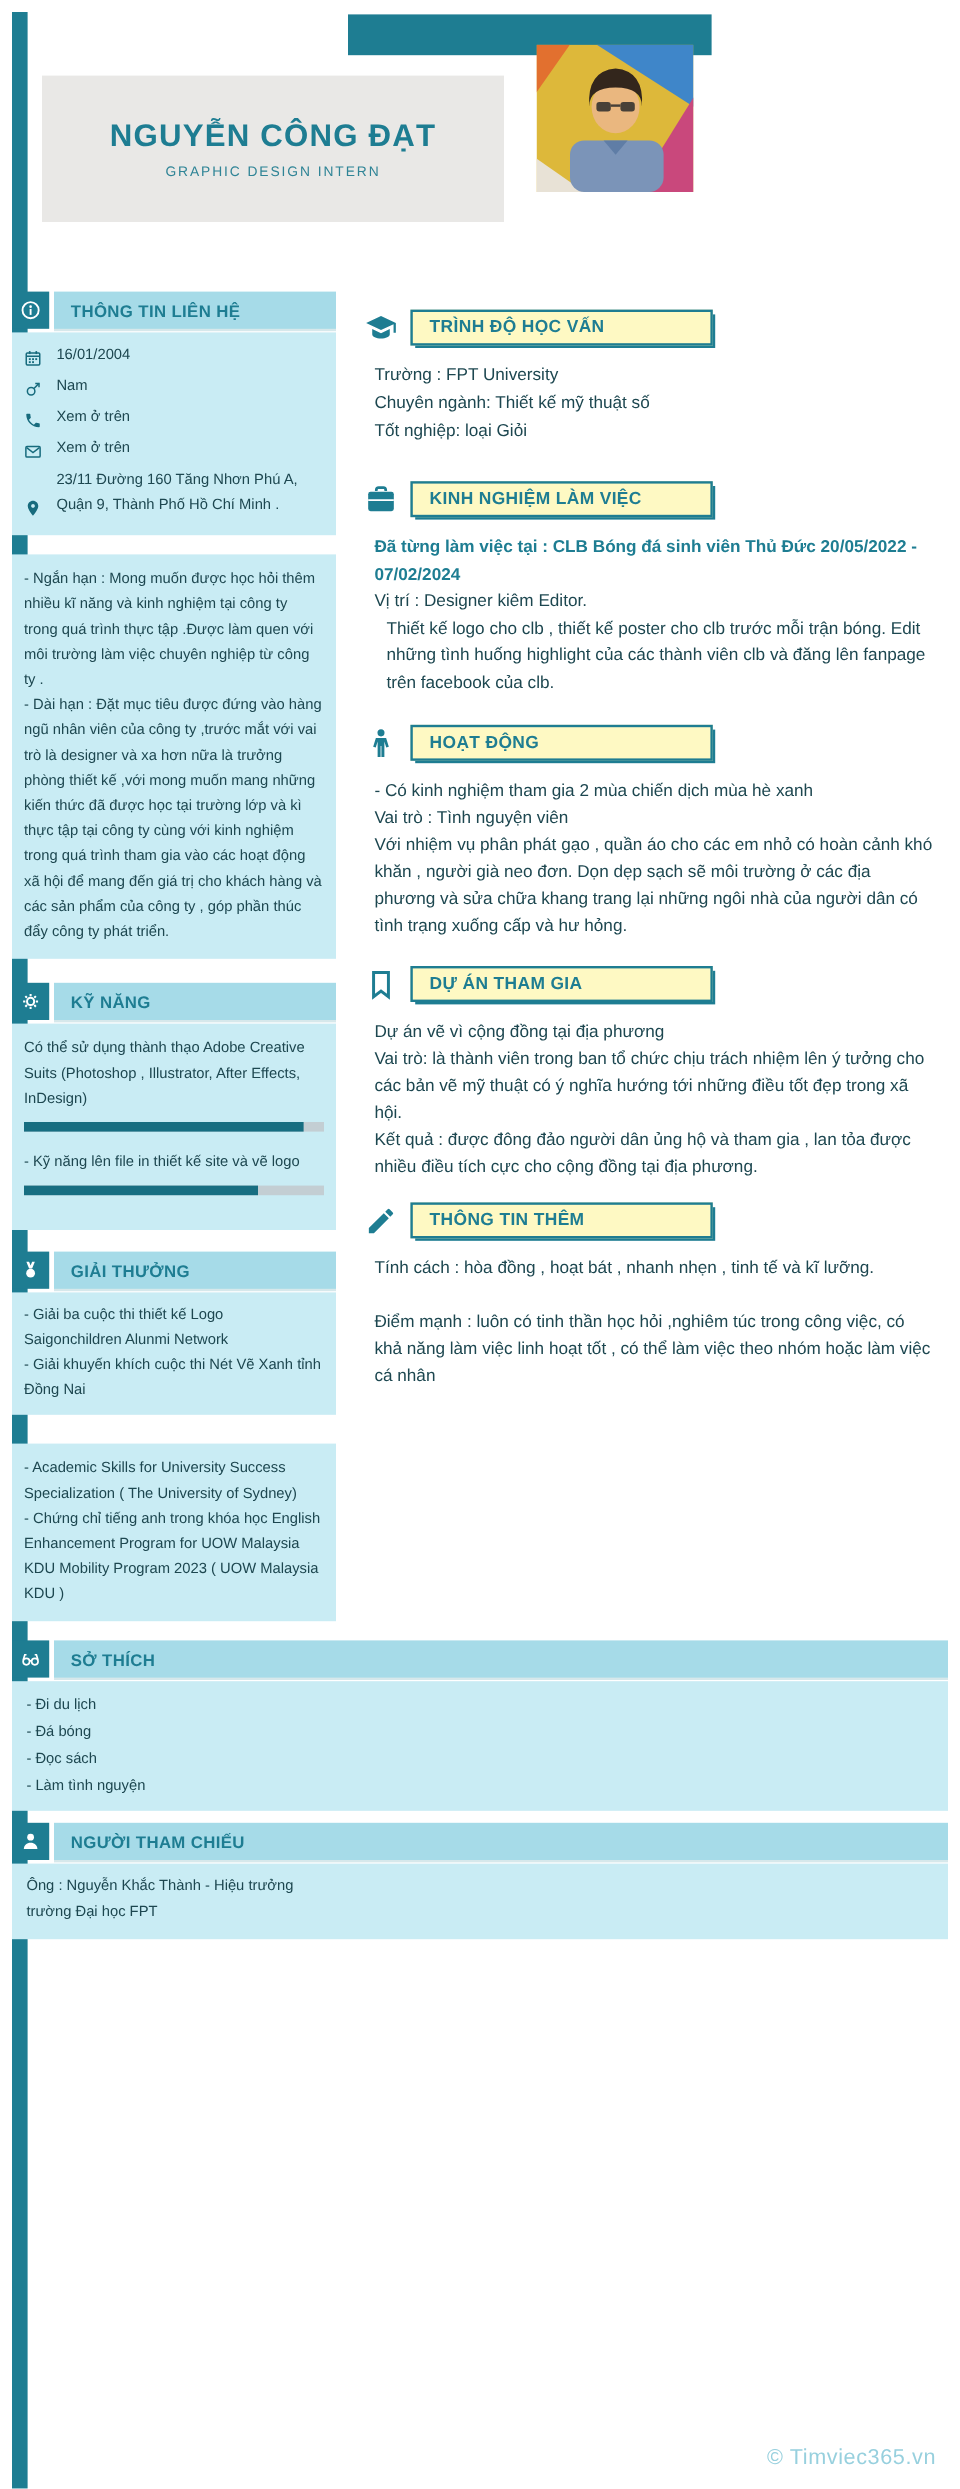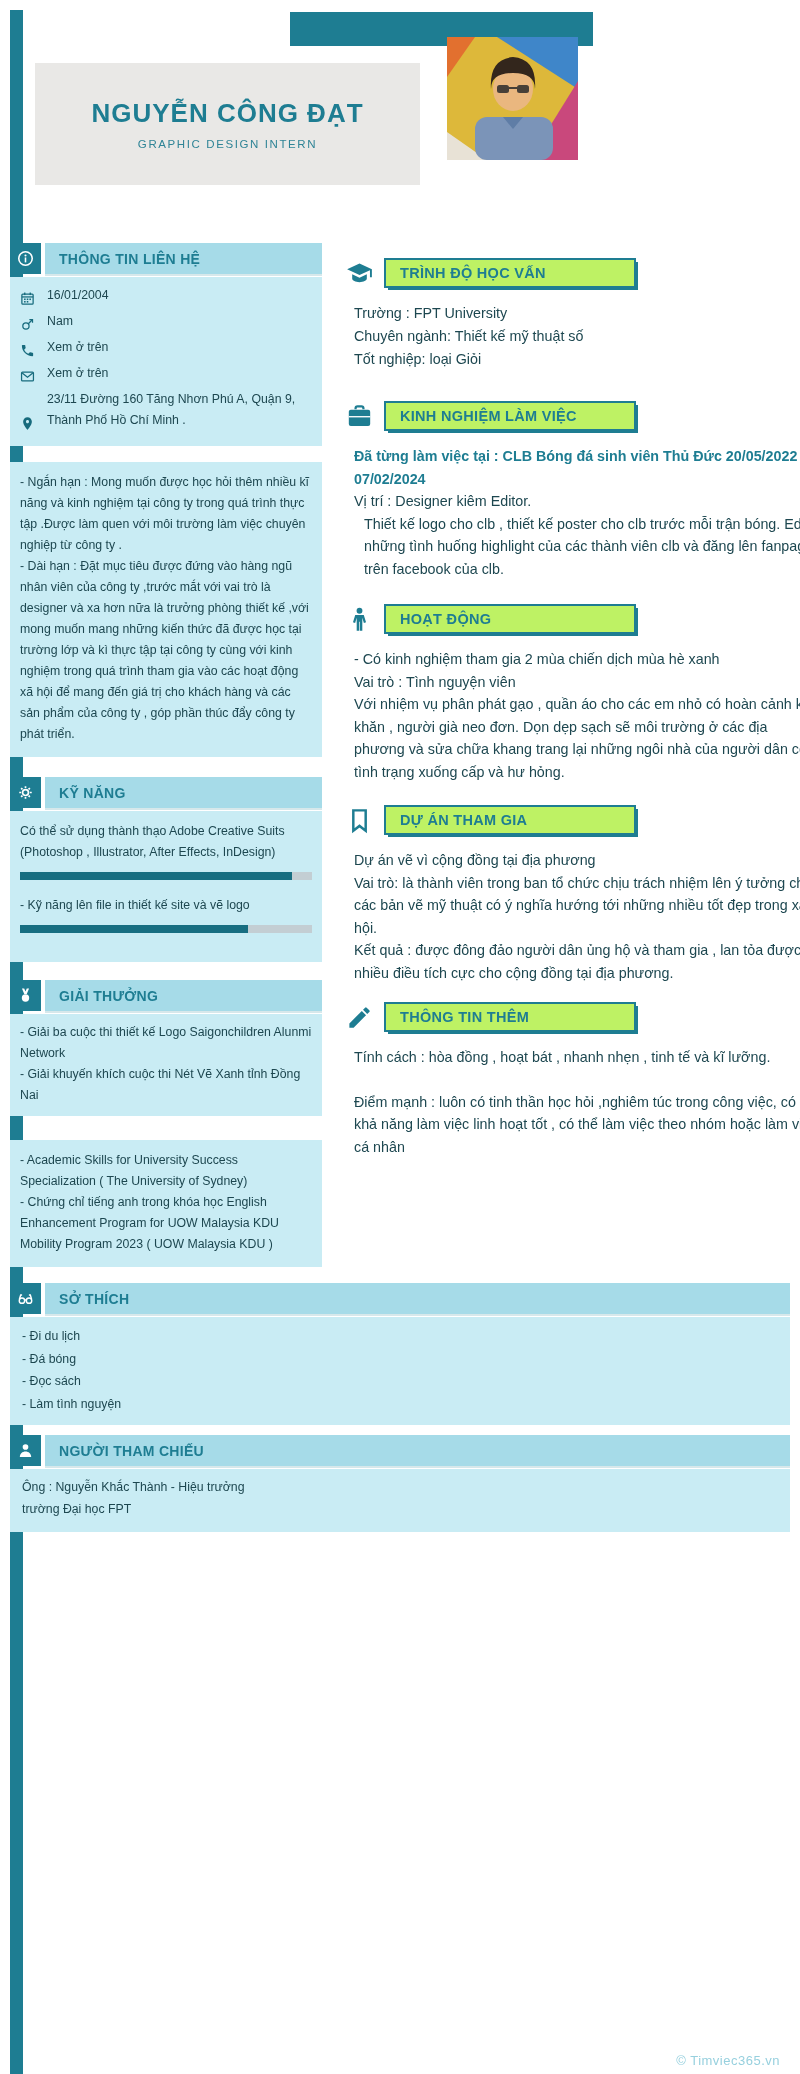--- a/index.html
+++ b/index.html
@@ -24,21 +24,21 @@
   .top-bar{position:absolute;left:290px;top:12px;width:303px;height:34px;background:var(--teal)}
   .name-box{position:absolute;left:35px;top:63px;width:385px;height:122px;background:var(--gray-box);
     display:flex;flex-direction:column;align-items:center;justify-content:center;gap:9px;z-index:2}
   .name{font-size:26px;font-weight:bold;color:var(--teal);letter-spacing:1px;white-space:nowrap}
   .subtitle{font-size:11.5px;color:#2f8496;letter-spacing:1.6px;white-space:nowrap}
   .photo{position:absolute;left:447px;top:37px;width:131px;height:123px;z-index:3;overflow:hidden}
   .photo svg{display:block;width:100%;height:100%}
 
   
   .main{display:flex;gap:20px;padding-left:10px;position:relative;z-index:1}
-  .col-left{width:312px;flex:none}
+  .col-left{width:270px;flex:none}
   .col-right{width:492px;flex:none;padding-top:13px}
 
   
   .l-header{display:flex;align-items:stretch;height:31px;gap:4px}
   .tile{width:31px;background:var(--teal);color:#fff;display:flex;align-items:center;justify-content:center;flex:none}
   .tile svg{width:17px;height:17px}
   .l-title{flex:1;background:var(--cyan-header);color:var(--teal);font-weight:bold;font-size:14px;
     display:flex;align-items:center;padding-left:14px;letter-spacing:.3px;box-shadow:0 2px 0 rgba(30,125,146,.18)}
   .l-body{background:var(--cyan-body);margin-top:3px;font-size:12.3px;line-height:21px;color:var(--text)}
   .sec-contact{margin-bottom:16px}
@@ -67,37 +67,37 @@
   
   .r-section{margin-bottom:20px}
   .sec-education{margin-bottom:28px}
   .sec-experience{margin-bottom:22px}
   .sec-activities{margin-bottom:20px}
   .sec-projects{margin-bottom:16px}
   .r-header{display:flex;align-items:center;gap:8px}
   .r-icon{width:34px;height:34px;color:var(--teal);flex:none;display:flex;align-items:center;justify-content:center}
   .r-icon svg{width:27px;height:27px}
   .r-header-box{width:252px;border:2px solid var(--teal);box-shadow:3px 3px 0 -1px var(--teal);
-    padding:5px 10px 5px 14px;font-weight:bold;font-size:14.5px;color:var(--teal);letter-spacing:.3px;background:#bef264}
+    padding:5px 10px 5px 14px;font-weight:bold;font-size:14.5px;color:var(--teal);letter-spacing:.3px;background:#fef9c3}
   .r-body{margin-top:12px;padding:0 14px 0 12px;font-size:14.3px;line-height:22.5px}
   .r-body p{margin:0}
   .edu-body p{line-height:23px}
   .hl{color:var(--teal);font-weight:bold;margin-bottom:2px}
   .indent{padding-left:10px}
   .extra-body p + p{margin-top:22px}
 
   
   .bottom{width:780px;margin:16px 0 0 10px;position:relative;z-index:1}
   .sec-hobbies{margin-bottom:10px}
   .hobbies-body{padding:8px 12px 10px}
   .hobbies-body p{margin:0;line-height:22.5px}
   .refs-body{padding:8px 12px 12px}
   .refs-body p{margin:0;max-width:255px;line-height:21.5px}
 
-  .watermark{position:absolute;right:20px;bottom:6px;font-size:13px;color:var(--watermark);letter-spacing:.5px}
+  .watermark{position:absolute;right:20px;bottom:16px;font-size:18px;color:var(--watermark);letter-spacing:.5px}
 </style>
 </head>
 <body>
 
 <div class="page">
 
   <div class="left-stripe"></div>
 
   <div class="header-area">
     <div class="top-bar"></div>
@@ -305,21 +305,21 @@
         <div class="r-header">
           <span class="r-icon">
             <svg viewBox="0 0 24 24" fill="none" stroke="currentColor" stroke-width="2.2">
                 <path d="M6.5 3h11v18l-5.5-4.2L6.5 21z"></path>
               </svg>
           </span>
           <div class="r-header-box">DỰ ÁN THAM GIA</div>
         </div>
         <div class="r-body">
           <p>Dự án  vẽ vì cộng đồng tại địa phương</p>
-          <p>Vai trò: là thành viên trong ban tổ chức  chịu trách nhiệm lên ý tưởng cho các bản vẽ mỹ thuật có ý nghĩa hướng tới những nhiều tốt đẹp trong xã hội.</p>
+          <p>Vai trò: là thành viên trong ban tổ chức  chịu trách nhiệm lên ý tưởng cho các bản vẽ mỹ thuật có ý nghĩa hướng tới những điều tốt đẹp trong xã hội.</p>
           <p>Kết quả : được đông  đảo  người dân ủng hộ và tham gia , lan tỏa được nhiều điều tích cực cho cộng đồng tại địa phương.</p>
         </div>
       </section>
 
       <section class="r-section sec-extra">
         <div class="r-header">
           <span class="r-icon">
             <svg viewBox="0 0 24 24" fill="currentColor">
                 <path d="M3 17.25V21h3.75L17.81 9.94l-3.75-3.75zM20.71 7.04a1 1 0 0 0 0-1.41l-2.34-2.34a1 1 0 0 0-1.41 0l-1.83 1.83 3.75 3.75z"></path>
               </svg>

